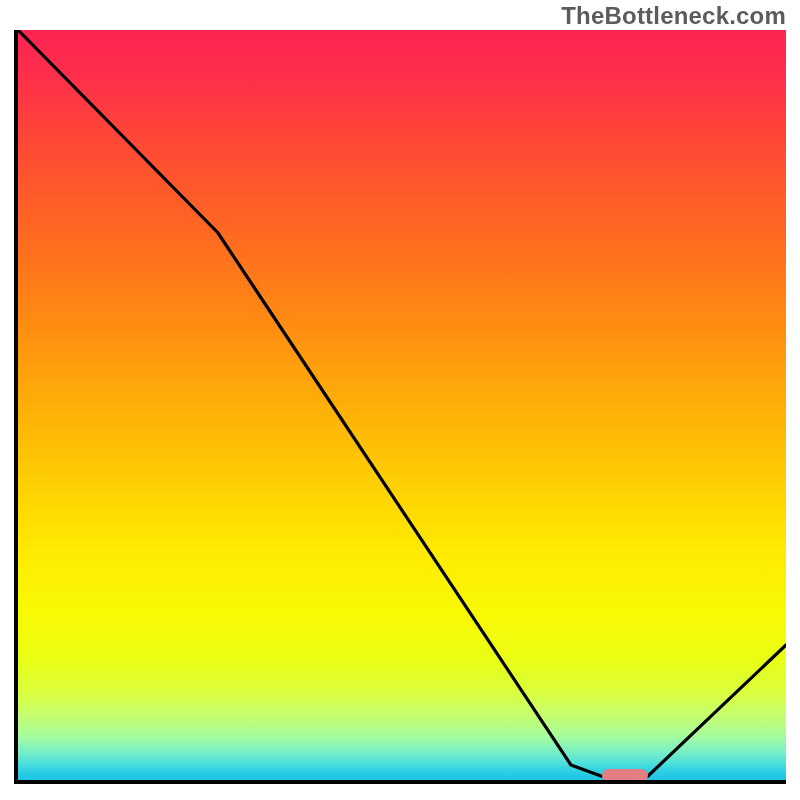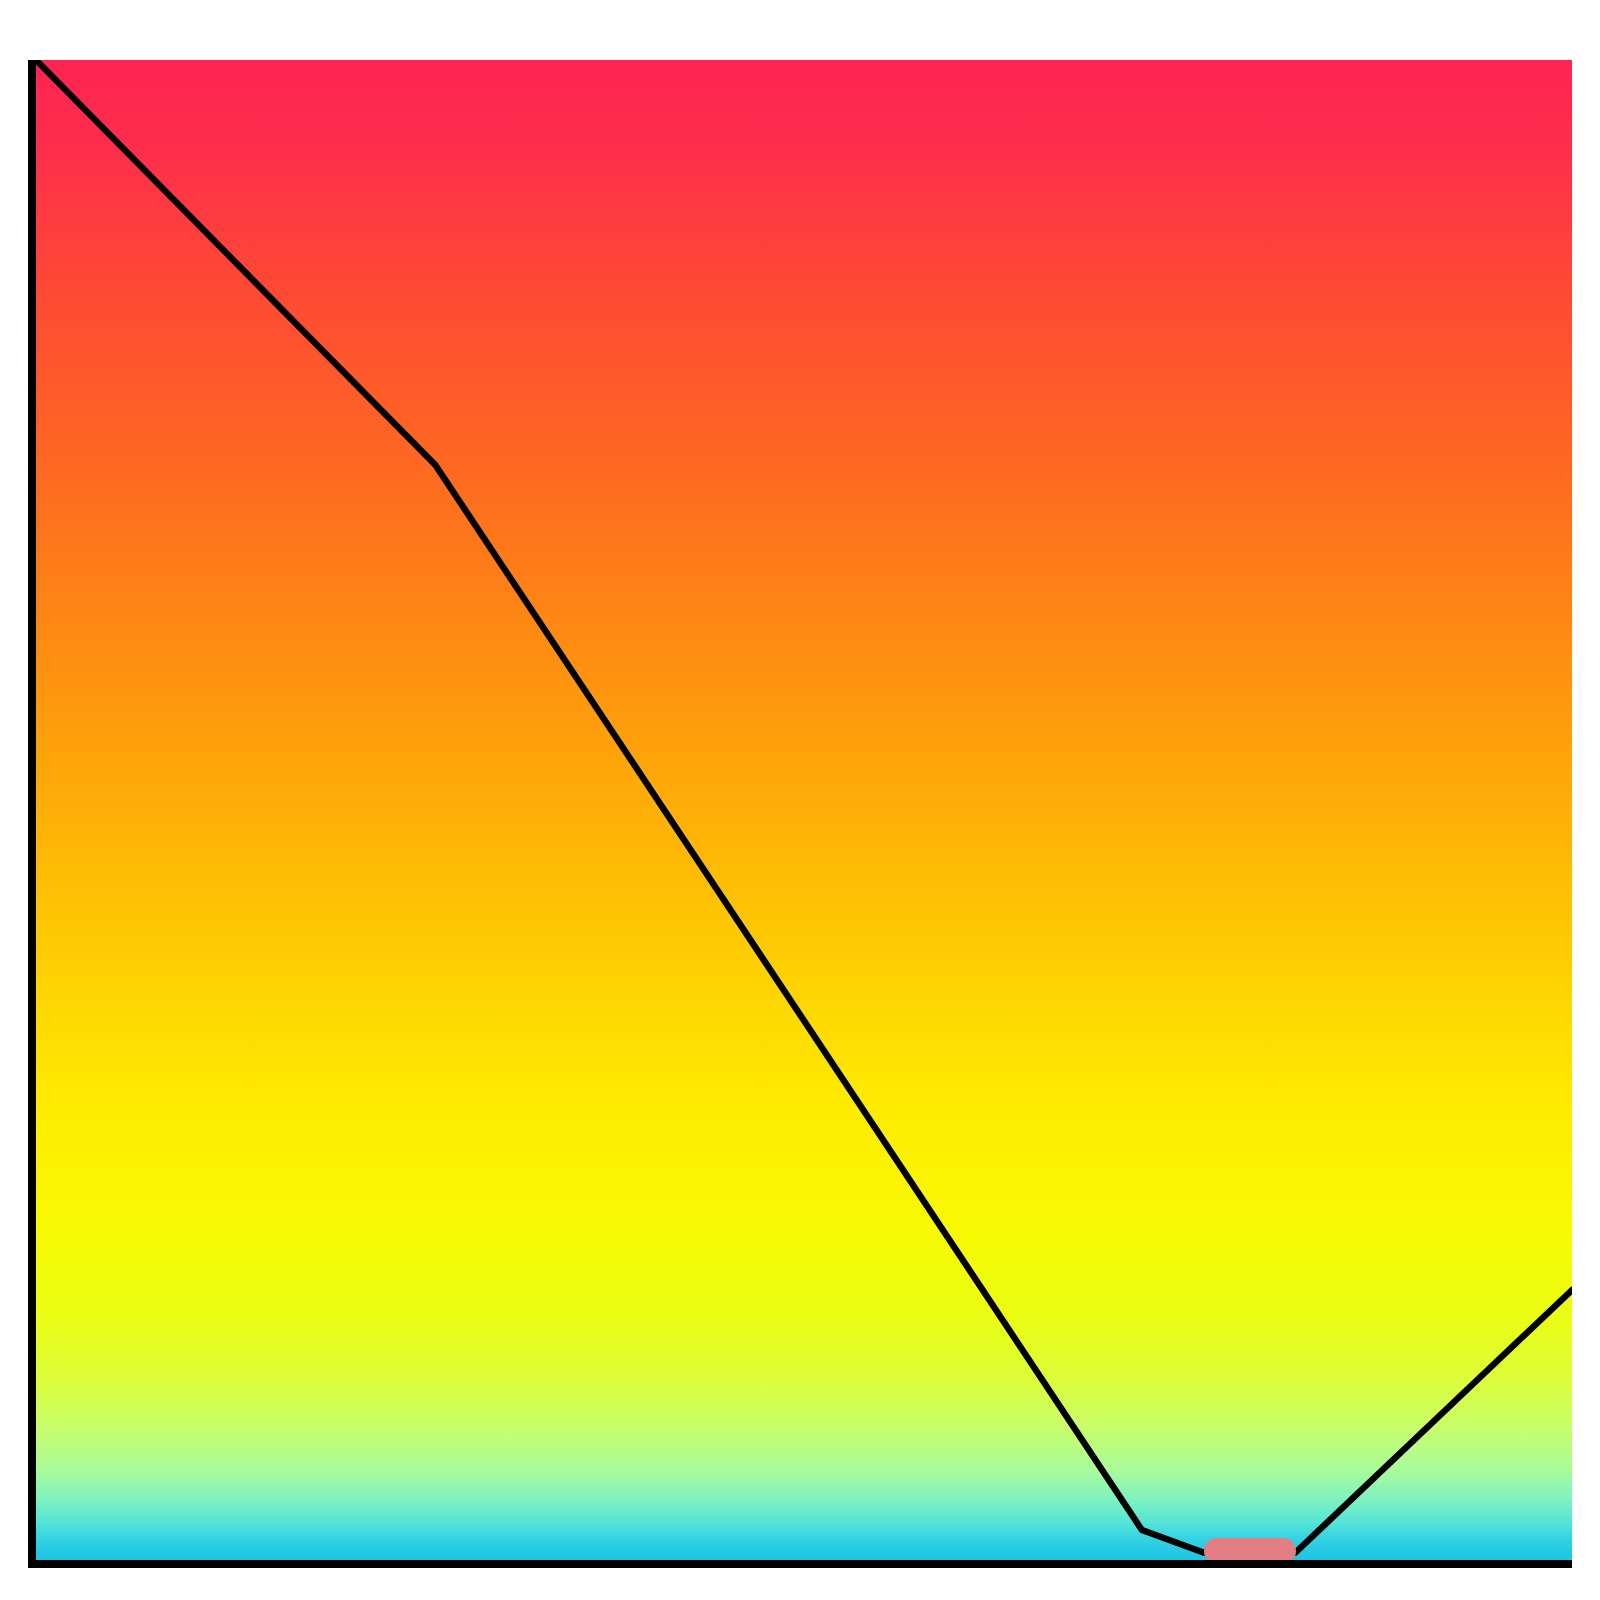--- a/index.html
+++ b/index.html
@@ -73,20 +73,21 @@
   .marker {
     position: absolute;
     background: #e37f84;
     border-radius: 999px;
   }
 </style>
 </head>
 <body>
 
 <div class="container">
+  <div class="watermark">TheBottleneck.com</div>
 
   <div class="plot-area">
     <div class="gradient-bg"></div>
 
     <svg class="curve" viewBox="0 0 768 750" preserveAspectRatio="none">
       <path d="M0.00 0.00 L199.68 202.50 L552.96 735.00 L583.68 746.25 L629.76 746.25 L768.00 615.00" fill="none" stroke="#000" stroke-width="3.2" stroke-linejoin="round" stroke-linecap="round"></path>
     </svg>
 
     <div class="marker" style="left: 583.68px; width: 46.08px; top: 738.75px; height: 13px;"></div>
   </div>

